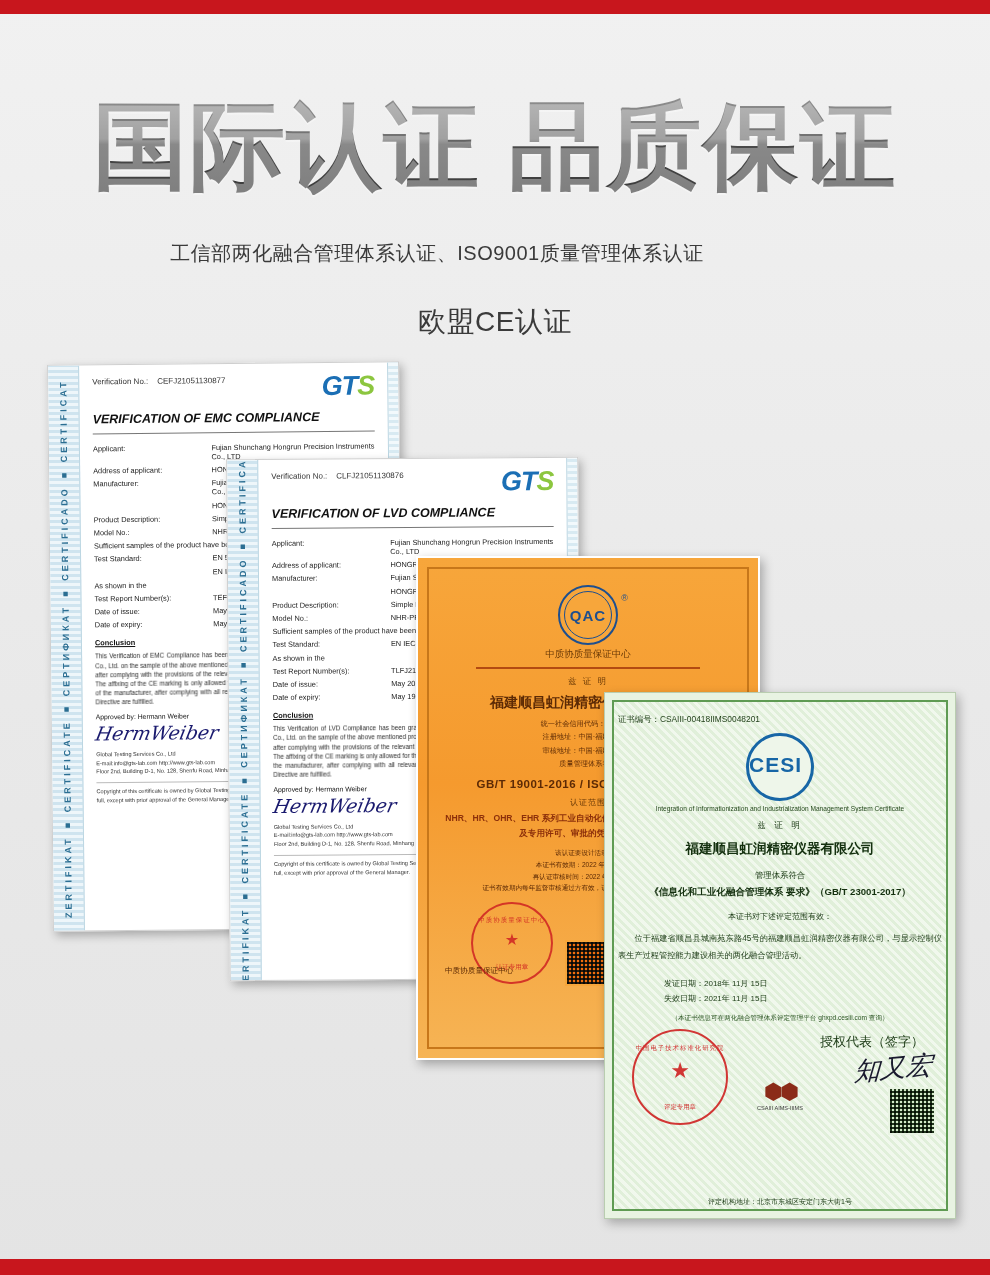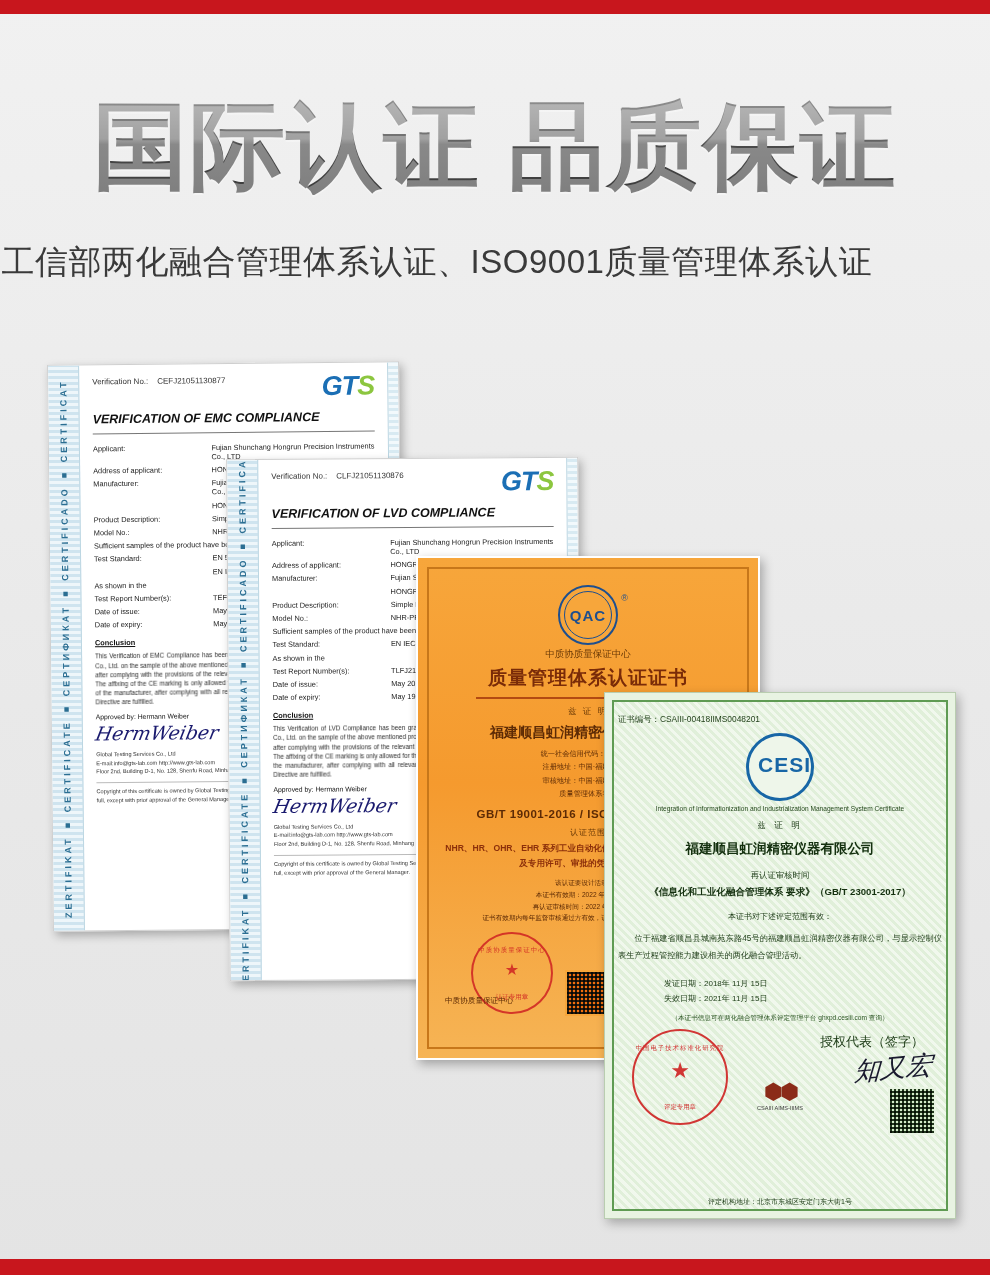--- a/index.html
+++ b/index.html
@@ -52,21 +52,21 @@
     -webkit-background-clip: text;
     background-clip: text;
     color: transparent;
     text-shadow: 0 2px 0 rgba(255,255,255,0.35);
   }
   .sub1 {
     position: absolute;
     left: 0; top: 240px;
     width: 874px;
     text-align: center;
-    font-size: 33px;
+    font-size: 20px;
     color: #3a3a3a;
     letter-spacing: 0.5px;
   }
   .sub2 {
     position: absolute;
     left: 0; top: 303px;
     width: 990px;
     text-align: center;
     font-size: 28px;
     color: #3a3a3a;
@@ -407,21 +407,21 @@
   }
   .cesi .logo {
     width: 62px; height: 62px;
     border: 3px solid #1766a6;
     border-radius: 50%;
     margin: 8px auto 4px;
     color: #1766a6;
     font-size: 21px;
     font-weight: bold;
     line-height: 58px;
-    text-align: right;
+    text-align: left;
     letter-spacing: 1px;
     background: #eef6ea;
   }
   .cesi .title-cn {
     text-align: center;
     font-size: 19px;
     font-weight: bold;
     color: #1c3a16;
     letter-spacing: 1px;
     margin-top: 6px;
@@ -578,20 +578,21 @@
 </head>
 <body>
 
 <div class="page">
 
   <div class="top-bar"></div>
   <div class="bottom-bar"></div>
 
   <div class="headline">国际认证 品质保证</div>
   <div class="sub1">工信部两化融合管理体系认证、ISO9001质量管理体系认证</div>
+  <div class="sub2">欧盟CE认证</div>
 
   <div class="cert gts" style="left:50px; top:363px; width:350px; height:565px; transform: rotate(-0.6deg);">
     <div class="guilloche-left">
       <div class="vtext">ZERTIFIKAT ■ CERTIFICATE ■ CEPTИФИКАТ ■ CERTIFICADO ■ CERTIFICAT</div>
     </div>
     <div class="guilloche-right"></div>
     <div class="body">
       <div class="verif-line">
         <span>Verification No.:</span>
         &nbsp;&nbsp;
@@ -749,21 +750,20 @@
     <div class="ce-mark">CE</div>
   </div>
 
   <div class="cert qac" style="left:416px; top:556px; width:340px; height:500px;">
     <div class="inner">
       <div class="seal">
         <div class="qtext">QAC</div>
         <div class="reg">®</div>
       </div>
       <div class="org">中质协质量保证中心</div>
-      <div class="main-title">质量管理体系认证证书</div>
       <div class="redline"></div>
       <div class="cert-label">兹 证 明</div>
       <div class="company">福建顺昌虹润精密仪器有限公司</div>
       <div class="row">统一社会信用代码：913507...</div>
       <div class="row">注册地址：中国·福建省·顺昌</div>
       <div class="row">审核地址：中国·福建省·顺昌</div>
       <div class="row">质量管理体系符合</div>
       <div class="std">GB/T 19001-2016 / ISO 9001:2015 标准</div>
       <div class="scope-title">认证范围</div>
       <div class="scope-body">NHR、HR、OHR、EHR 系列工业自动化仪表的设计开发、生产、销售（涉及专用许可、审批的凭许可证经营）</div>
@@ -789,21 +789,21 @@
 
   <div class="cert cesi" style="left:604px; top:692px; width:350px; height:525px;">
     <div class="grn-border">
       <div class="certno">
         <span>证书编号：</span><span>CSAIII-00418IIMS0048201</span>
       </div>
       <div class="logo">CESI</div>
       <div class="title-en">Integration of Informationization and Industrialization Management System Certificate</div>
       <div class="zm">兹 证 明</div>
       <div class="company">福建顺昌虹润精密仪器有限公司</div>
-      <div class="sys">再认证审核时间</div>
+      <div class="sys">管理体系符合</div>
       <div class="std">《信息化和工业化融合管理体系 要求》（GB/T 23001-2017）</div>
       <div class="valid">本证书对下述评定范围有效：</div>
       <div class="para">位于福建省顺昌县城南苑东路45号的福建顺昌虹润精密仪器有限公司，与显示控制仪表生产过程管控能力建设相关的两化融合管理活动。</div>
       <div class="dates">
         <div>
           <span>发证日期：</span><span>2018年 11月 15日</span>
         </div>
         <div>
           <span>失效日期：</span><span>2021年 11月 15日</span>
         </div>

